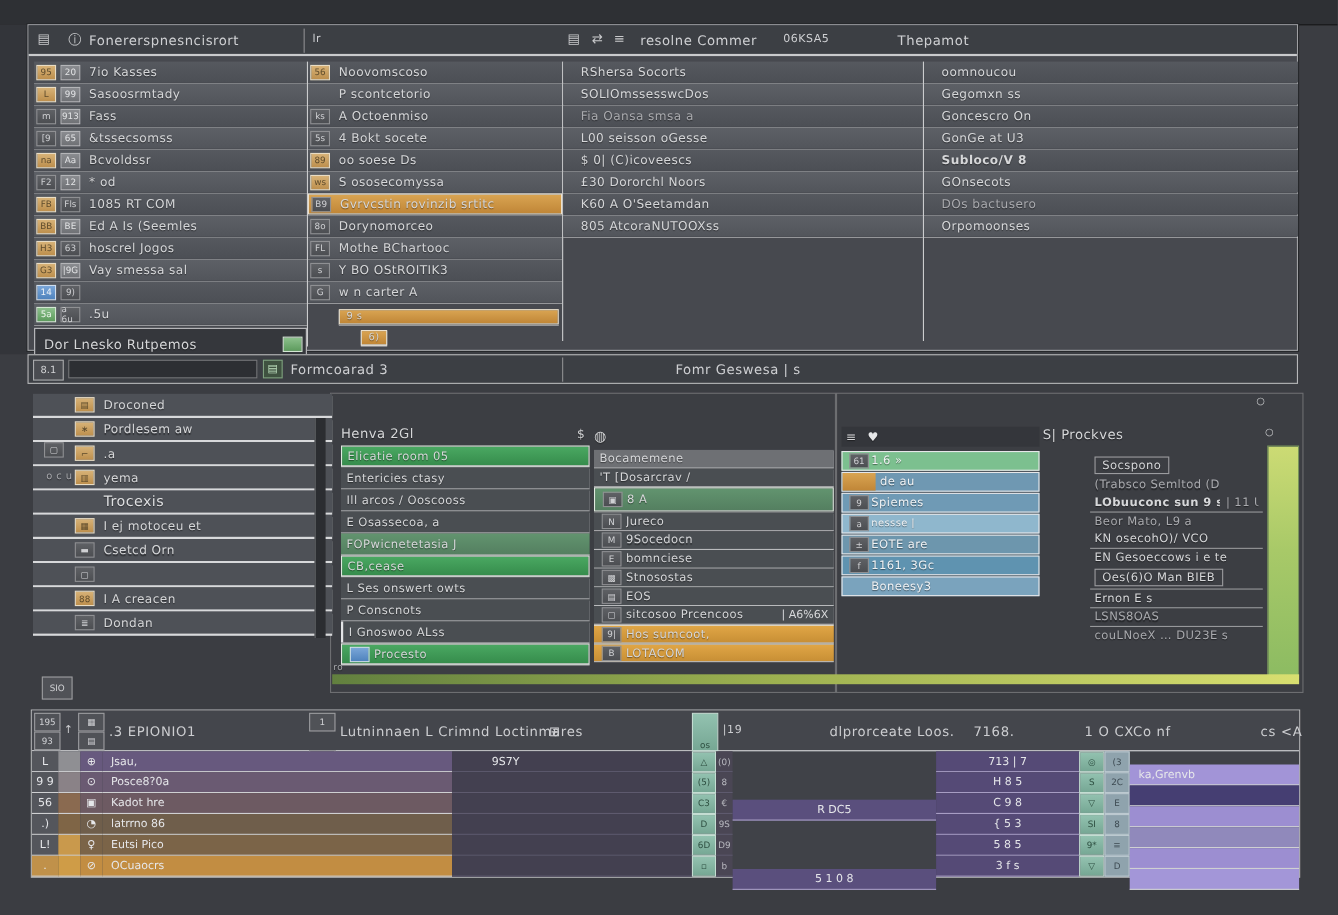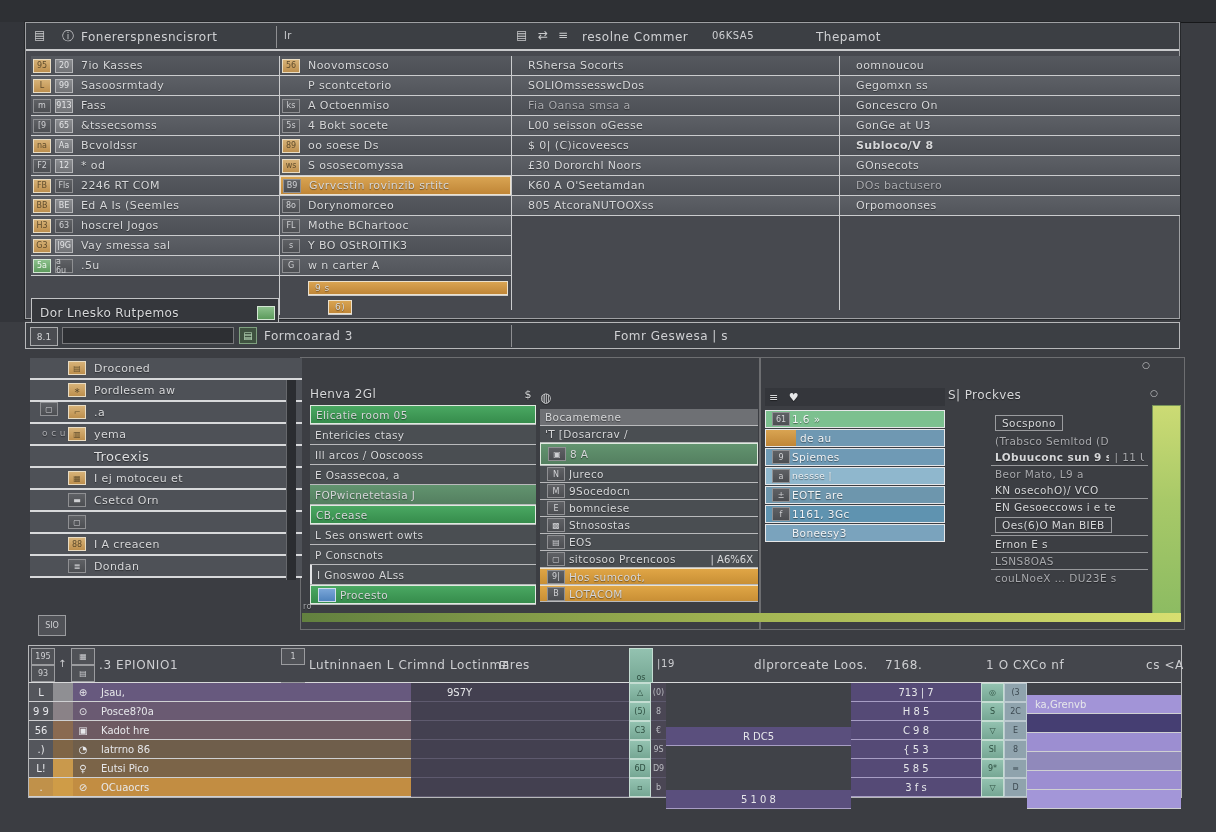--- a/index.html
+++ b/index.html
@@ -163,36 +163,41 @@
         <span class="lbl">Bcvoldssr</span>
       </div>
     <div class="trow alt">
         <span class="ib dark">F2</span>
         <span class="ib gray">12</span>
         <span class="lbl">* od</span>
       </div>
     <div class="trow">
         <span class="ib">FB</span>
         <span class="ib dark">Fls</span>
-        <span class="lbl">2246 RT COM</span>
+        <span class="lbl">1085 RT COM</span>
       </div>
     <div class="trow alt">
         <span class="ib">BB</span>
         <span class="ib gray">BE</span>
         <span class="lbl">Ed A Is (Seemles</span>
       </div>
     <div class="trow">
         <span class="ib">H3</span>
         <span class="ib dark">63</span>
         <span class="lbl">hoscrel Jogos</span>
       </div>
     <div class="trow alt">
         <span class="ib">G3</span>
         <span class="ib gray">|9G</span>
         <span class="lbl">Vay smessa sal</span>
+      </div>
+    <div class="trow">
+        <span class="ib blue">14</span>
+        <span class="ib dark">9)</span>
+        <span class="lbl"></span>
       </div>
     <div class="trow alt">
         <span class="ib green">5a</span>
         <span class="ib dark">a 6u</span>
         <span class="lbl">.5u</span>
       </div>
   </div>
   <div class="footbar" style="left:5px;top:275px;width:248px">
     <span class="lbl" style="margin-left:8px">Dor Lnesko Rutpemos</span>
     <span class="ib green" style="margin-left:auto;margin-right:3px"></span>

